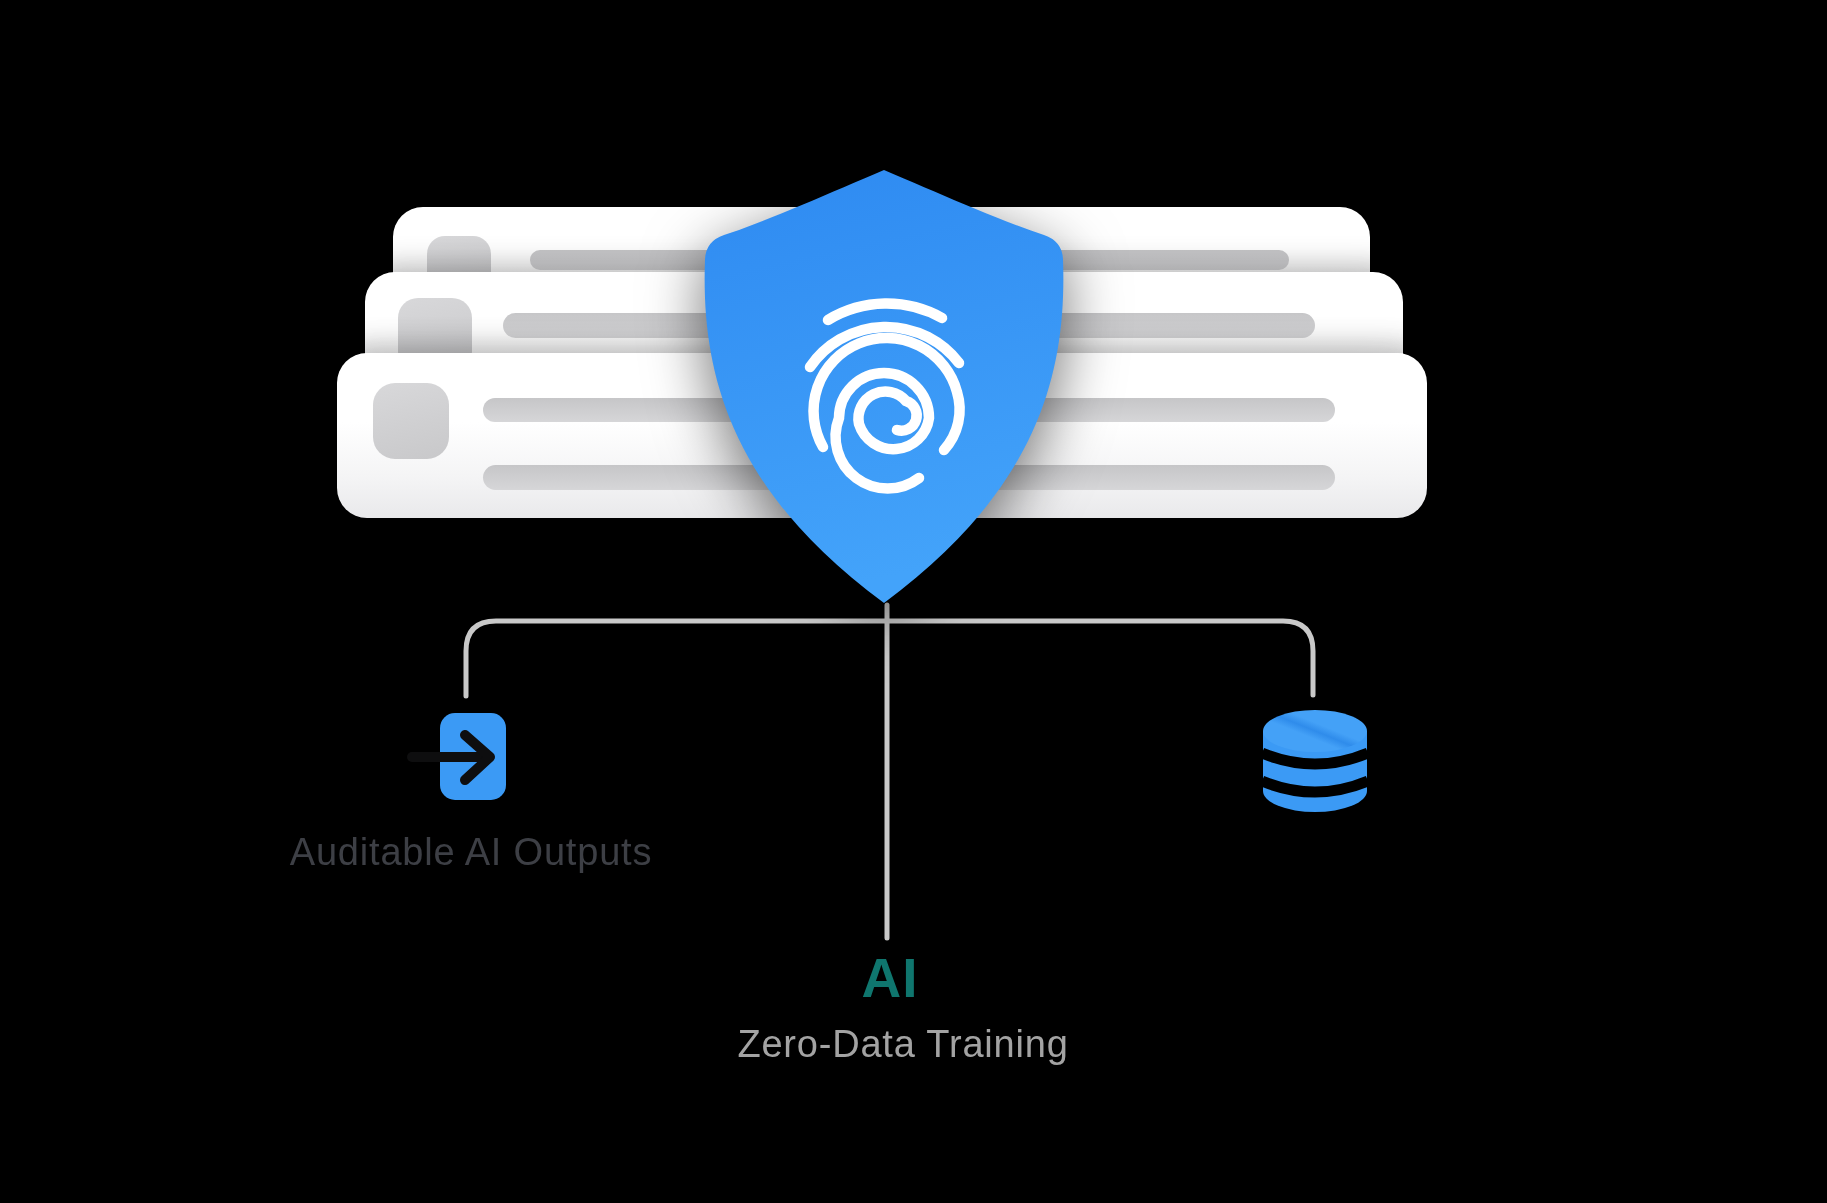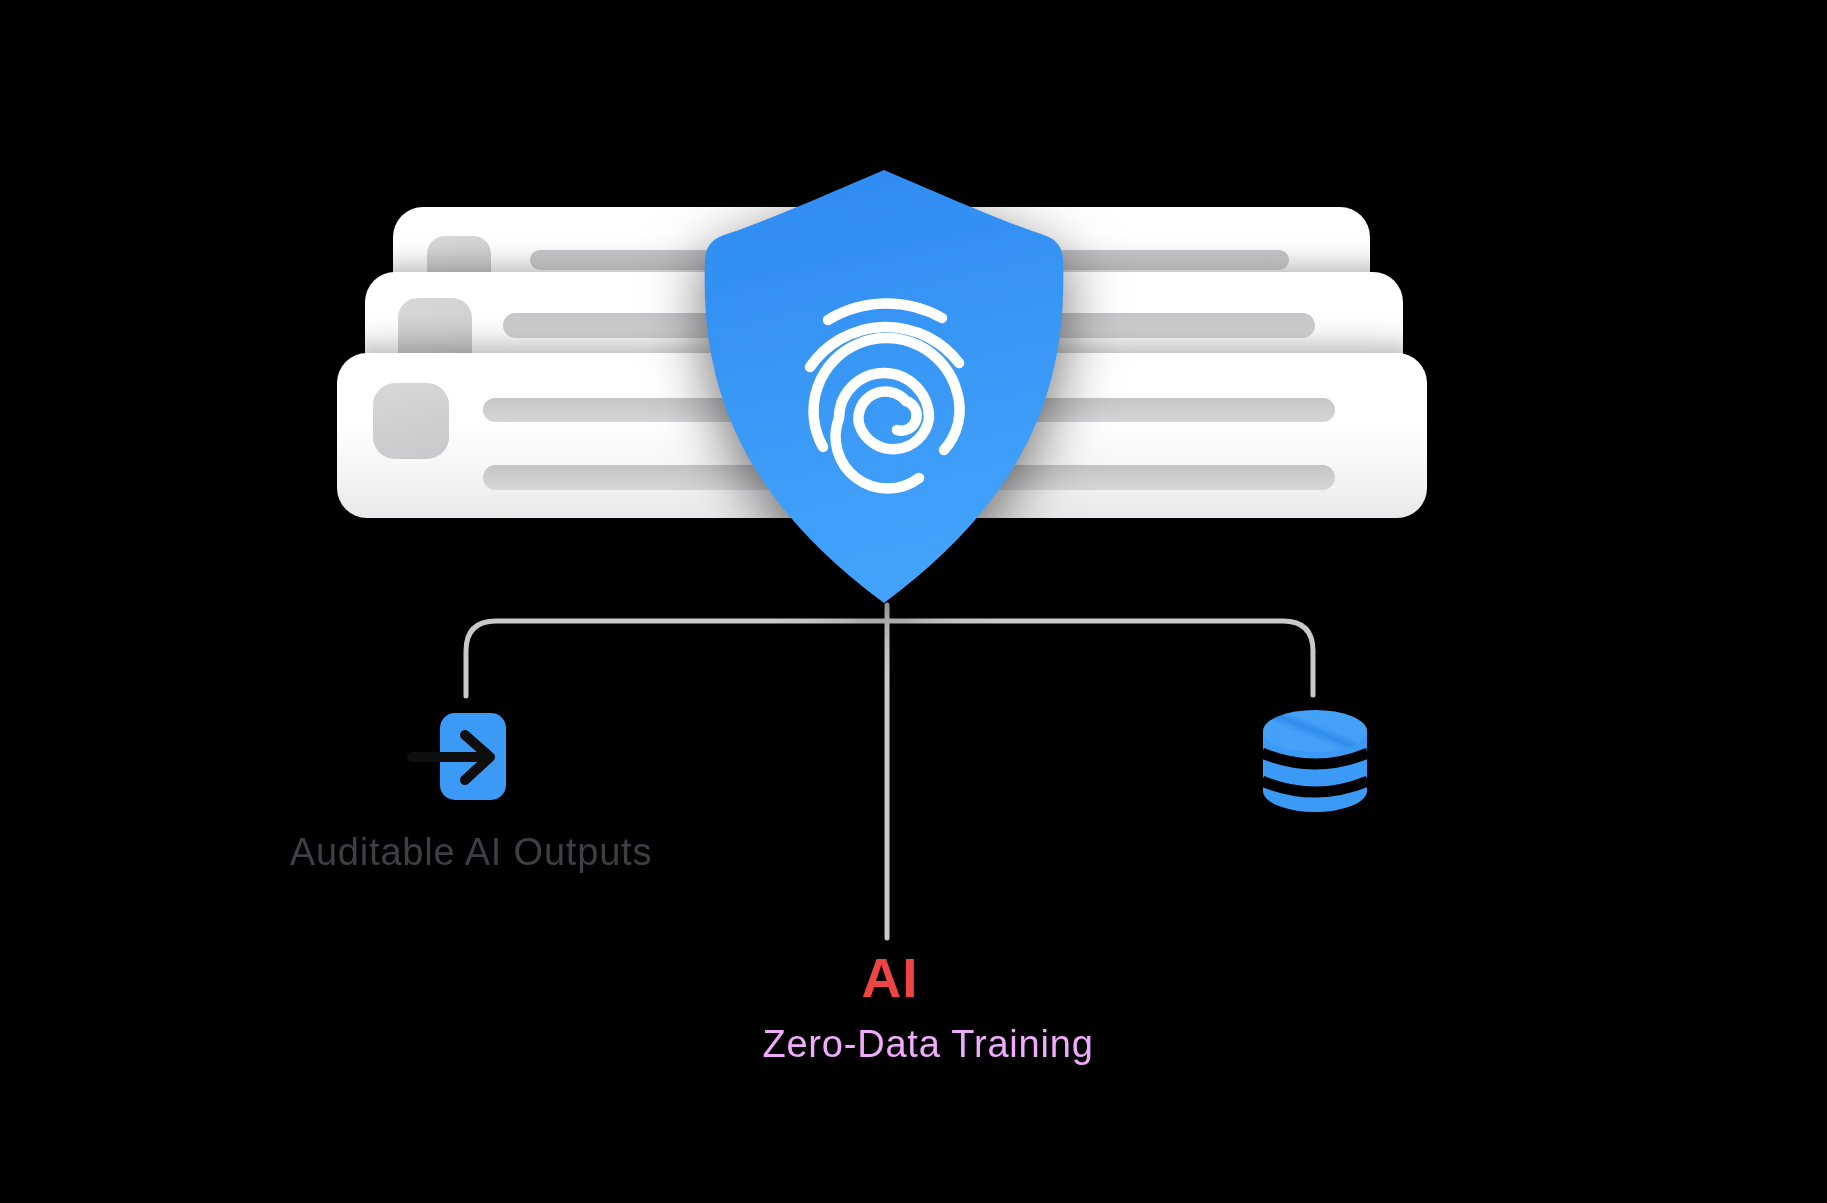--- a/index.html
+++ b/index.html
@@ -49,26 +49,26 @@
     position:absolute;
     transform:translateX(-50%);
     white-space:nowrap;
     font-size:38px;line-height:1;
     letter-spacing:.8px;
     color:#3d3f45;
     z-index:6;
   }
   .label-left{left:471px;top:813px;}
   .label-right{left:1319px;top:815px;}
-  .label-center{left:928px;top:1005px;color:#f0abfc;}
+  .label-center{left:903px;top:1005px;color:#a3a3a3;}
   .ai-title{
     position:absolute;left:890px;top:931px;
     transform:translateX(-50%);
     font-size:55px;line-height:1;font-weight:700;
-    letter-spacing:1px;color:#ef4444;
+    letter-spacing:1px;color:#0f766e;
     z-index:6;white-space:nowrap;
   }
 </style>
 </head>
 <body>
 
 <div class="stage">
 
   <div class="card card-1">
     <div class="avatar"></div>

